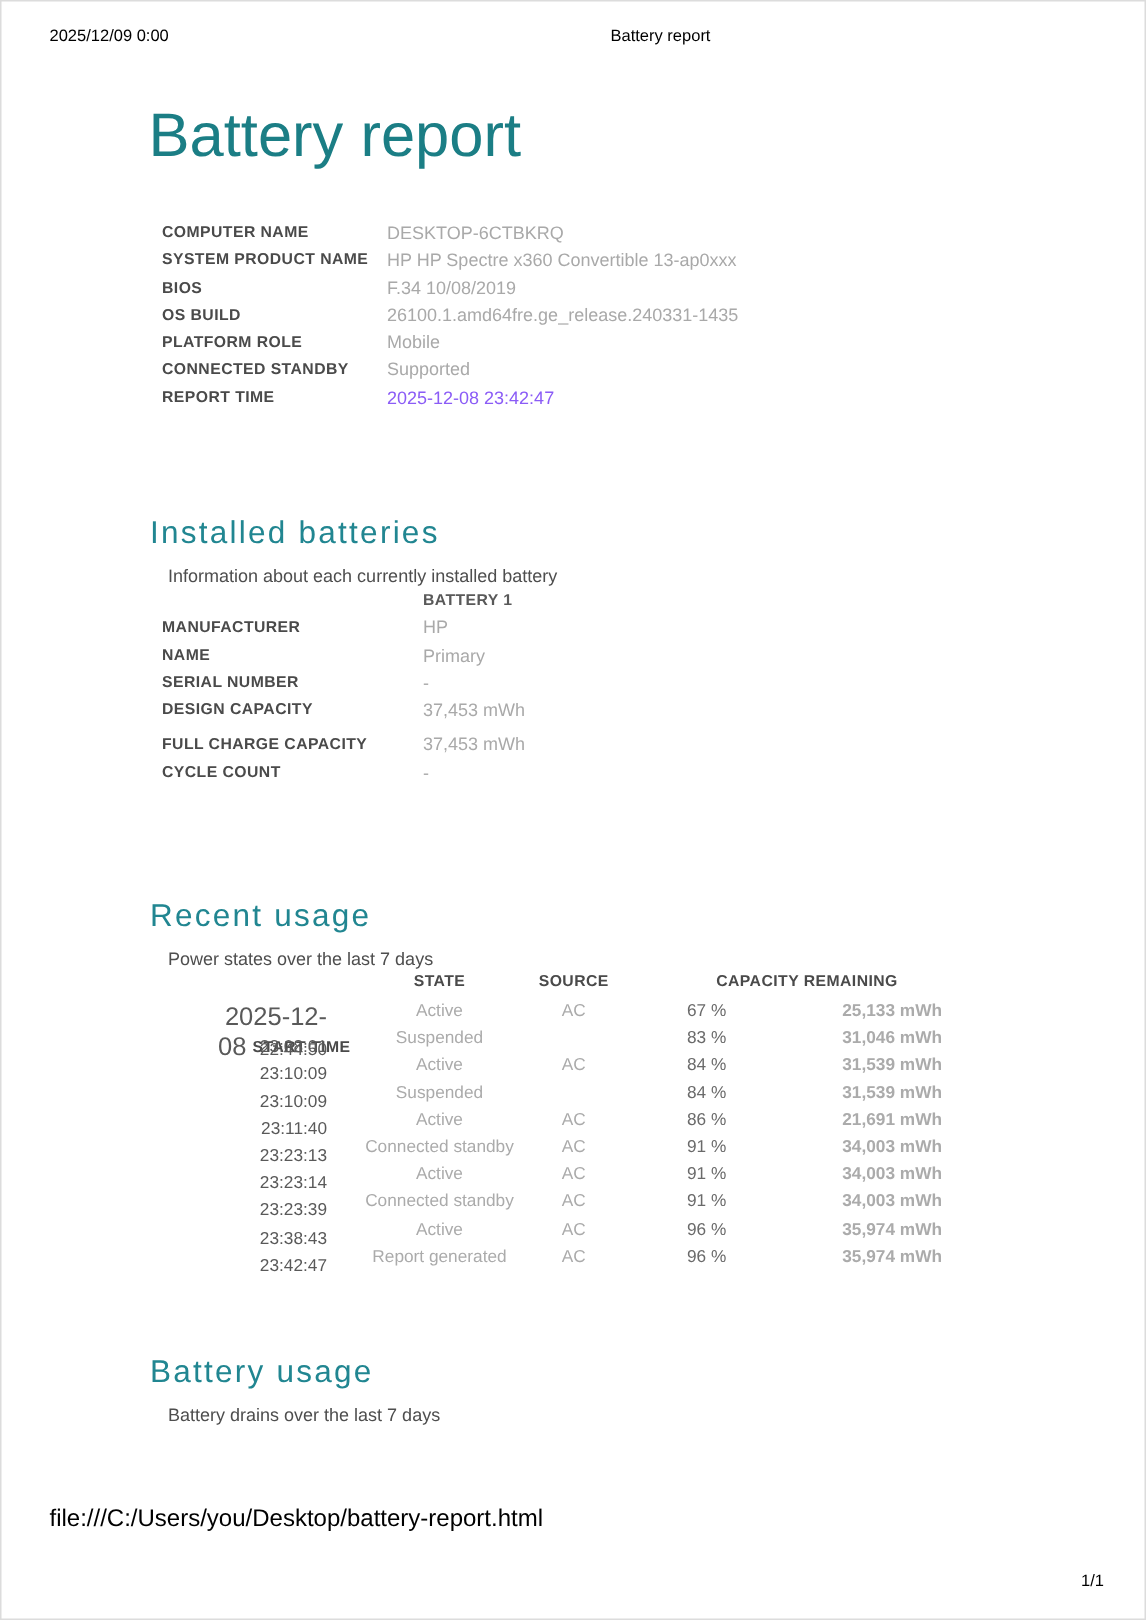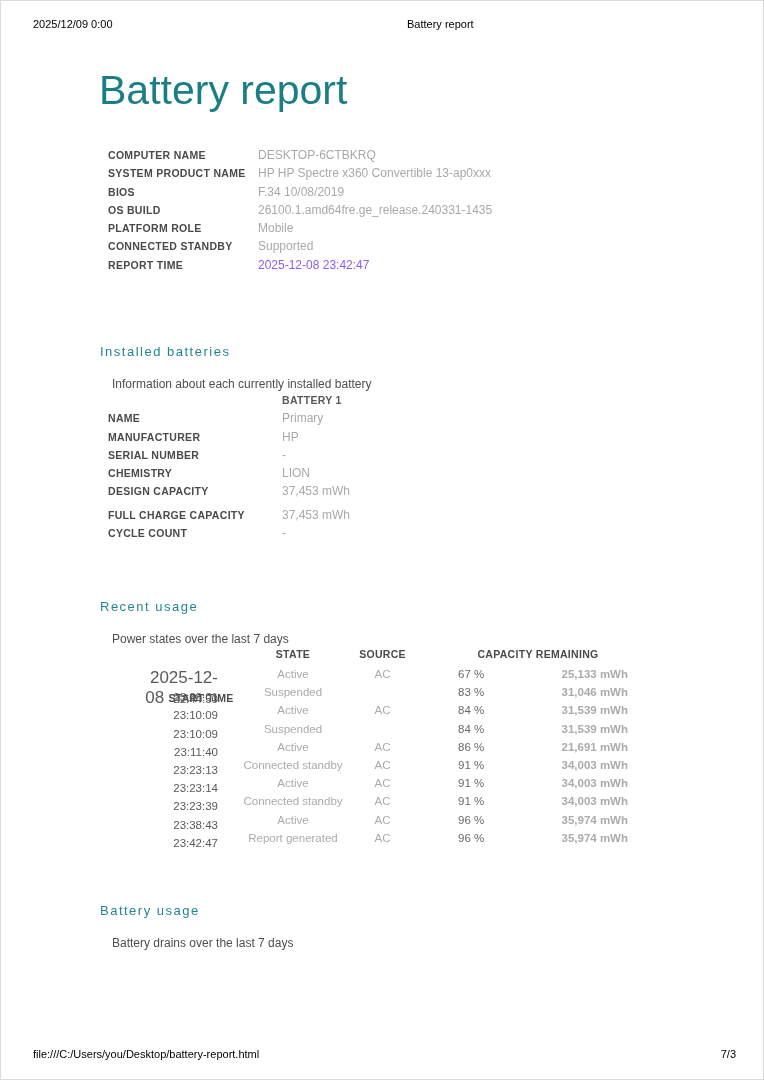--- a/index.html
+++ b/index.html
@@ -3,40 +3,40 @@
 <meta charset="utf-8">
 <style>
   html,body{margin:0;padding:0;background:#fff;}
   body{width:764px;height:1080px;position:relative;overflow:hidden;
        font-family:"Liberation Sans",sans-serif;color:#222;}
   .page{position:absolute;inset:0;background:#fff;box-shadow:inset 0 0 0 1px #dcdcdc;}
 
   
   .ph-date{position:absolute;left:33px;top:18px;font-size:11px;color:#000;}
   .ph-title{position:absolute;left:407px;top:18px;font-size:11px;color:#000;}
-  .pf-url{position:absolute;left:33px;top:1048px;font-size:11px;color:#000;}
+  .pf-url{position:absolute;left:33px;top:1004px;font-size:16px;color:#000;}
   .pf-page{position:absolute;right:28px;top:1048px;font-size:11px;color:#000;}
 
   
   .title{position:absolute;left:99px;top:66px;margin:0;font-size:41px;line-height:1.2;
          font-weight:300;color:#1b7e85;letter-spacing:0px;}
 
   
   .lbl{font-size:10.5px;font-weight:700;color:#4a4a4a;letter-spacing:.3px;}
   .val{font-size:12px;color:#a9a9a9;}
   .vdark{color:#8b5cf6;}
 
   
   .sysinfo{position:absolute;left:108px;top:147px;width:520px;}
   .info-row{position:relative;height:18.3px;}
   .info-row .lbl{position:absolute;left:0;top:2px;}
   .sysinfo .info-row .val{position:absolute;left:150px;top:1px;}
 
   
-  .sec-h{position:absolute;margin:0;font-size:13px;font-weight:400;color:#218691;
+  .sec-h{position:absolute;margin:0;font-size:21px;font-weight:400;color:#218691;
          letter-spacing:1.5px;}
   .sec-sub{position:absolute;margin:12px;font-size:12px;color:#4e4e4e;}
 
   
   .batinfo{position:absolute;left:108px;top:392px;width:520px;}
   .bat-colhead{font-size:10.5px;font-weight:700;color:#595959;letter-spacing:.3px;
                position:relative;left:174px;height:18.3px;display:block;padding-top:2px;box-sizing:border-box;}
   .batinfo .info-row .val{position:absolute;left:174px;top:1px;}
   .info-row.gap{margin-top:5px;text-align:center;}
 
@@ -115,38 +115,34 @@
     </div>
 
   <h2 class="sec-h h-installed">Installed batteries</h2>
   <p class="sec-sub sub-installed">Information about each currently installed battery</p>
 
   <div class="batinfo">
     <span class="bat-colhead">BATTERY 1</span>
     <div>
 
         <div class="info-row">
+          <span class="lbl">MANUFACTURER</span>
+          <span class="val">HP</span>
+        </div>
+
+        <div class="info-row">
           <span class="lbl">NAME</span>
           <span class="val">Primary</span>
         </div>
 
         <div class="info-row">
-          <span class="lbl">MANUFACTURER</span>
-          <span class="val">HP</span>
-        </div>
-
-        <div class="info-row">
           <span class="lbl">SERIAL NUMBER</span>
           <span class="val">-</span>
         </div>
 
-        <div class="info-row">
-          <span class="lbl">CHEMISTRY</span>
-          <span class="val">LION</span>
-        </div>
 
         <div class="info-row">
           <span class="lbl">DESIGN CAPACITY</span>
           <span class="val">37,453 mWh</span>
         </div>
 
         <div class="info-row gap">
           <span class="lbl">FULL CHARGE CAPACITY</span>
           <span class="val">37,453 mWh</span>
         </div>
@@ -249,15 +245,15 @@
           <span class="c4 t-pct">96 %</span>
           <span class="c5 t-mwh">35,974 mWh</span>
         </div>
       </div>
   </div>
 
   <h2 class="sec-h h-busage">Battery usage</h2>
   <p class="sec-sub sub-busage">Battery drains over the last 7 days</p>
 
   <span class="pf-url">file:///C:/Users/you/Desktop/battery-report.html</span>
-  <span class="pf-page">7/3</span>
+  <span class="pf-page">1/1</span>
 
 </div>
 
 </body></html>

